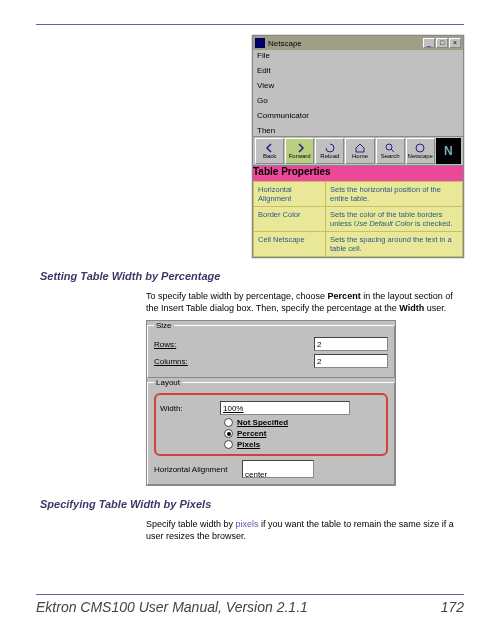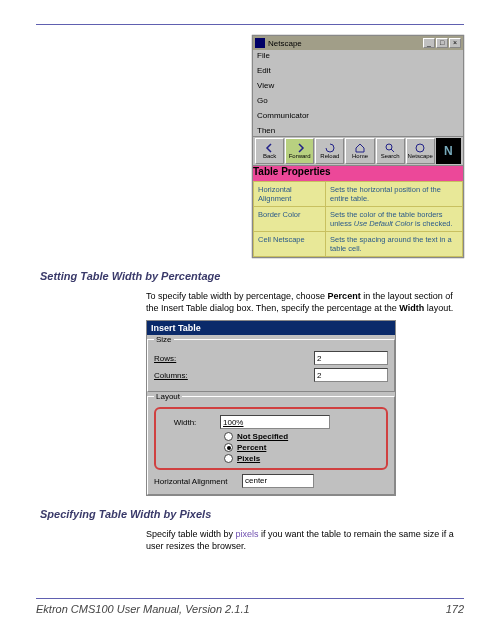--- a/index.html
+++ b/index.html
@@ -134,21 +134,21 @@
     font-weight:bold;
   }
   fieldset {
     border:1px solid #888;
     border-top-color:#fff; border-left-color:#fff;
     padding:4px 6px 6px 6px;
   }
   legend { font-size:8px; padding:0 2px; }
   .frow { display:flex; align-items:center; margin:3px 0; }
   .frow label { width:50px; text-decoration:underline; text-decoration-style:solid; }
-  .frow label.plain { text-decoration:none;text-align:center; }
+  .frow label.plain { text-decoration:none; }
   .txt {
     background:#fff;
     border:1px solid #888;
     border-top-color:#444; border-left-color:#444;
     width:120px;
     height:14px;
     padding:0 2px;
     font-size:8px;
     line-height:13px;
   }
@@ -174,33 +174,33 @@
   }
   .radio-row .r.sel::after { content:''; width:4px; height:4px; border-radius:50%; background:#000; }
   .radio-row span { text-decoration: underline; }
   .cut-row {
     display:flex; align-items:center; margin-top:4px;
   }
   .cut-row label { width:88px; }
   .combo {
     background:#fff;
     border:1px solid #888; border-top-color:#444; border-left-color:#444;
-    padding:0 2px; width:72px; height:14px; line-height:12px; font-size:8px;
+    padding:8px 2px; width:72px; height:14px; line-height:12px; font-size:8px;
     position:relative;
   }
 
   .footer {
     position:absolute;
     left:36px; right:36px;
     bottom:18px;
     border-top:1px solid #6060b0;
     padding-top:4px;
     display:flex;
     justify-content:space-between;
-    font-size:11px;
+    font-size:14px;
     font-style:italic;
     color:#444;
   }
 </style>
 </head>
 <body>
 
 <div class="top-rule"></div>
 
 <div class="netscape-win">
@@ -277,42 +277,41 @@
         <td><span>Sets the spacing around the text in a table cell.</span></td>
       </tr>
     </tbody>
       </table>
   </div>
 </div>
 
 <h2 class="section">Setting Table Width by Percentage</h2>
 
 <p class="body">
-  <span>To specify table width by percentage, choose </span><b>Percent</b><span> in the layout section of the Insert Table dialog box. Then, specify the percentage at the </span><b>Width</b><span> layout.</span>
+  <span>To specify table width by percentage, choose </span><b>Percent</b><span> in the layout section of the Insert Table dialog box. Then, specify the percentage at the </span><b>Width</b><span> user.</span>
 </p>
 
 <div class="dialog">
-  <div class="dlg-title">Insert Table</div>
   <fieldset>
     <legend>Size</legend>
     <div class="frow">
       <label>Rows:</label>
       <div class="txt short">2</div>
     </div>
     <div class="frow">
       <label>Columns:</label>
       <div class="txt short">2</div>
     </div>
   </fieldset>
   <fieldset>
     <legend>Layout</legend>
     <div class="highlight-box">
       <div class="frow">
         <label class="plain">Width:</label>
-        <div class="txt" style="width:110px;margin-left:10px;text-decoration:underline;">100%</div>
+        <div class="txt" style="width:130px;margin-left:10px;text-decoration:underline;">100%</div>
       </div>
       <div class="radio-row">
         <span class="r"></span>
         <span>Not Specified</span>
       </div>
       <div class="radio-row">
         <span class="r sel"></span>
         <span>Percent</span>
       </div>
       <div class="radio-row">

